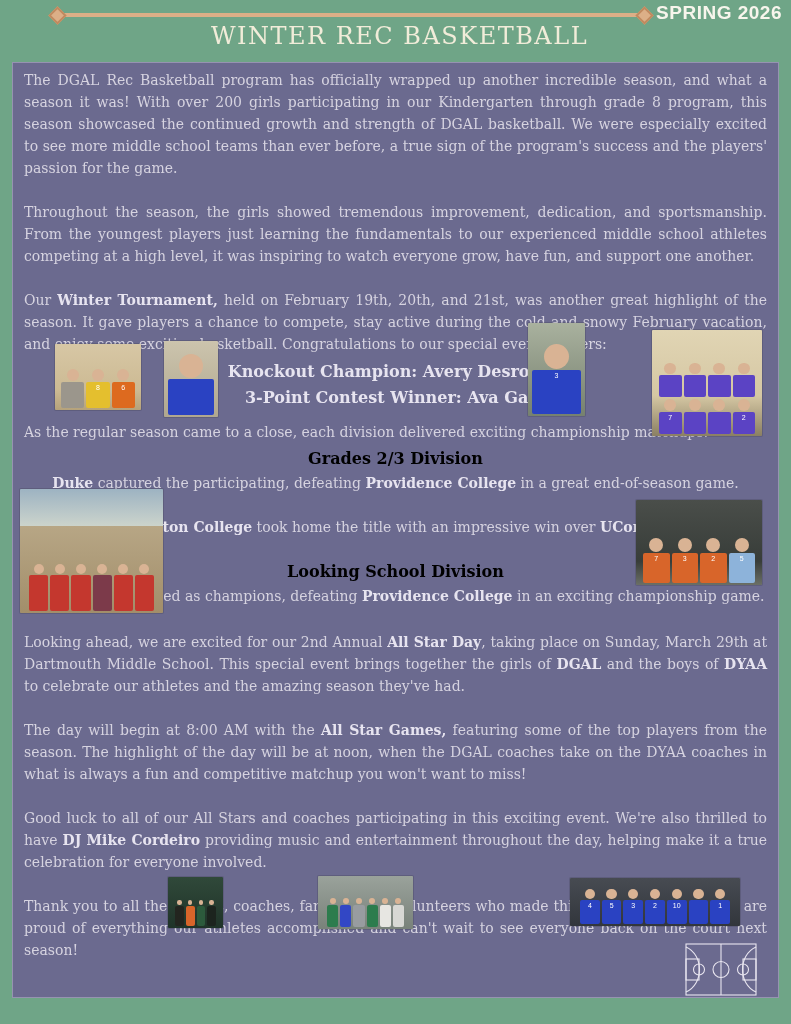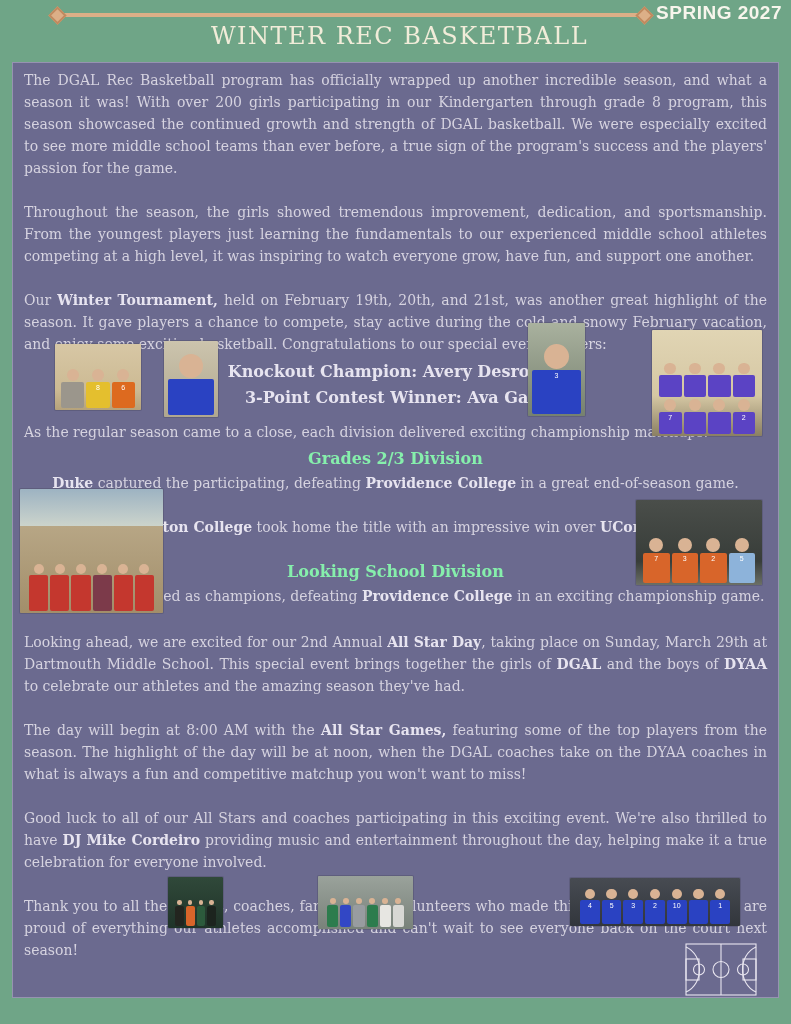--- a/index.html
+++ b/index.html
@@ -46,21 +46,21 @@
     color:#d6d3e0;
     font-size:14px;line-height:22px;
   }
   .panel b{font-weight:700;color:#e7e4f0;}
   .para{margin:0 0 22px 0;text-align:justify;}
   .para.tight{margin-bottom:4px;}
   .winners{margin:2px 0 10px 0;text-align:center;}
   .winner-line{font-weight:700;font-size:16px;line-height:26px;color:#e7e4f0;}
   .division{margin:0 0 12px 0;text-align:center;}
   .division.gapped{margin-top:22px;}
-  .division-title{font-weight:700;font-size:16px;line-height:24px;color:#86efac;margin-bottom:1px;}
+  .division-title{font-weight:700;font-size:16px;line-height:24px;color:#000000;margin-bottom:1px;}
   .division-result{font-size:14px;line-height:22px;}
   .para.after-divisions{margin-top:24px;}
   
   .photo{
     position:absolute;
     display:flex;flex-wrap:wrap;
     align-items:flex-end;align-content:flex-end;justify-content:center;
     gap:2px;padding:2px;box-sizing:border-box;
     border-radius:1px;overflow:hidden;
     box-shadow:0 0 0 1px rgba(0,0,0,.12);
@@ -87,21 +87,21 @@
 </head>
 <body>
 
 <div class="page">
 
   <header>
     <div class="rule">
       <span class="diamond left"></span>
       <span class="diamond right"></span>
     </div>
-    <div class="issue">SPRING 2027</div>
+    <div class="issue">SPRING 2026</div>
     <h1 class="title">WINTER REC BASKETBALL</h1>
   </header>
 
   <main class="panel">
     <p class="para"><span>The DGAL Rec Basketball program has officially wrapped up another incredible season, and what a season it was! With over 200 girls participating in our Kindergarten through grade 8 program, this season showcased the continued growth and strength of DGAL basketball. We were especially excited to see more middle school teams than ever before, a true sign of the program's success and the players' passion for the game.</span></p>
     <p class="para"><span>Throughout the season, the girls showed tremendous improvement, dedication, and sportsmanship. From the youngest players just learning the fundamentals to our experienced middle school athletes competing at a high level, it was inspiring to watch everyone grow, have fun, and support one another.</span></p>
     <p class="para tight"><span>Our </span><b>Winter Tournament,</b><span> held on February 19th, 20th, and 21st, was another great highlight of the season. It gave players a chance to compete, stay active during the cold and snowy February vacation, and enjoy some exciting basketball. Congratulations to our special event winners:</span></p>
 
     <div class="winners">
       <div class="winner-line">Knockout Champion: Avery Desroires</div>

